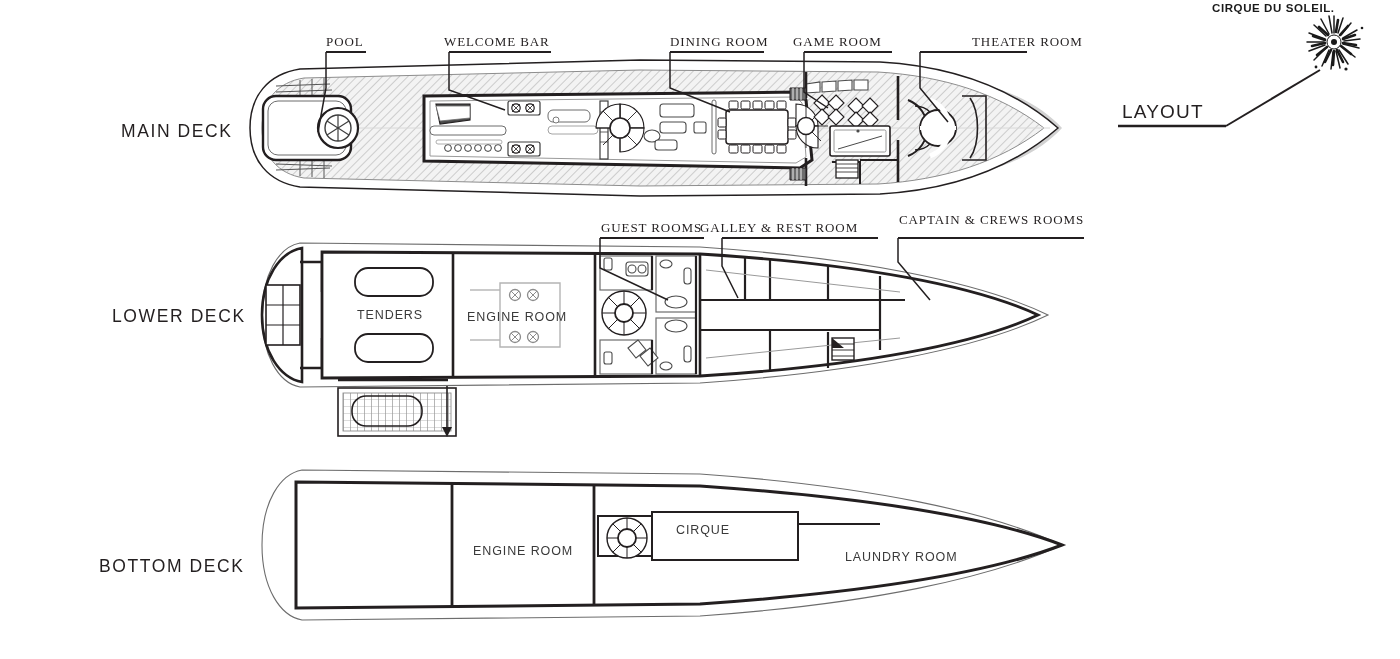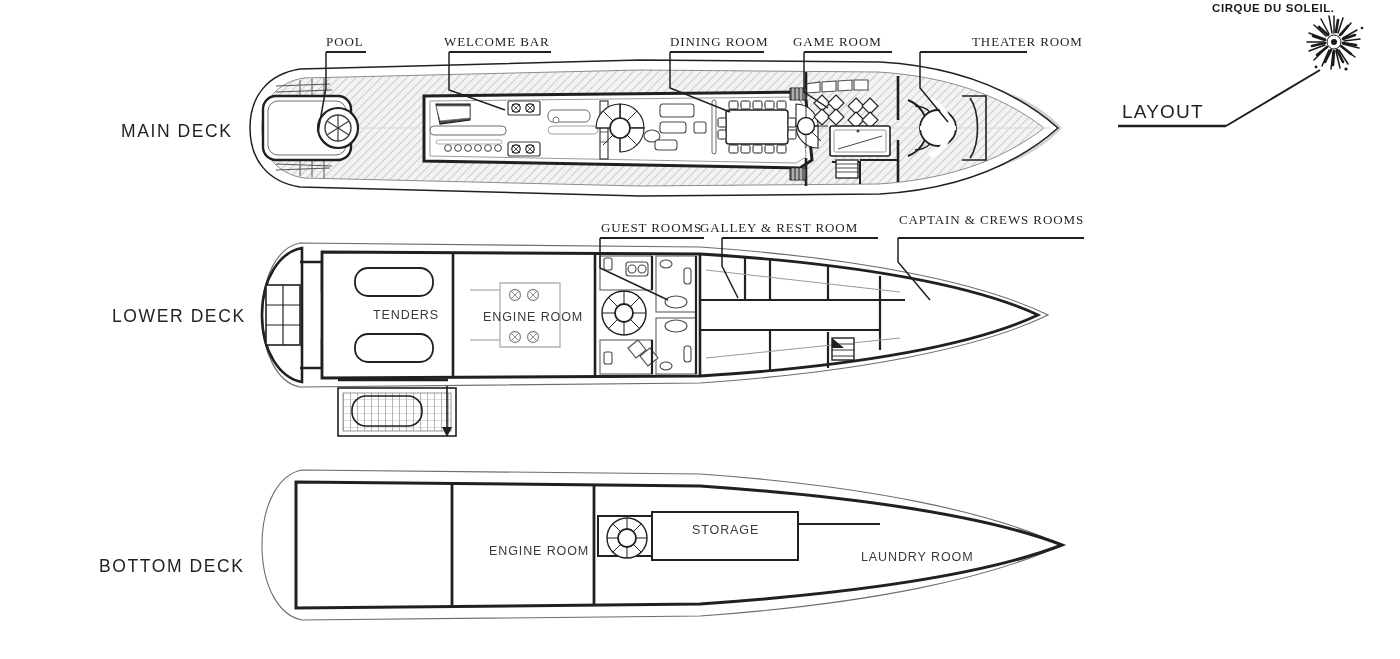--- a/index.html
+++ b/index.html
@@ -43,21 +43,20 @@
     color: #231f20;
     white-space: nowrap;
   }
   .room-label {
     position: absolute;
     font-family: "Liberation Sans", sans-serif;
     font-size: 12.5px;
     letter-spacing: 0.9px;
     color: #3a3a3a;
     white-space: nowrap;
-    margin-left: 16px;
   }
   .brand-text {
     position: absolute;
     font-family: "Liberation Sans", sans-serif;
     font-weight: bold;
     font-size: 11.5px;
     letter-spacing: 0.6px;
     color: #1a1a1a;
     white-space: nowrap;
   }
@@ -581,19 +580,19 @@
   <div class="callout" style="left:972px; top:34px;">THEATER ROOM</div>
 
   <div class="callout" style="left:601px; top:220px;">GUEST ROOMS</div>
   <div class="callout" style="left:700px; top:220px;text-align:right;">GALLEY &amp; REST ROOM</div>
   <div class="callout" style="left:899px; top:212px;">CAPTAIN &amp; CREWS ROOMS</div>
 
   <div class="room-label" style="left:357px; top:308px;">TENDERS</div>
   <div class="room-label" style="left:467px; top:310px;">ENGINE ROOM</div>
 
   <div class="room-label" style="left:473px; top:544px;">ENGINE ROOM</div>
-  <div class="room-label" style="left:676px; top:523px;">STORAGE</div>
+  <div class="room-label" style="left:676px; top:523px;">CIRQUE</div>
   <div class="room-label" style="left:845px; top:550px;">LAUNDRY ROOM</div>
 
   <div class="layout-word" style="left:1122px; top:101px;text-align:center;">LAYOUT</div>
   <div class="brand-text" style="left:1212px; top:2px;">CIRQUE DU SOLEIL.</div>
 
 </div>
 
 </body></html>

